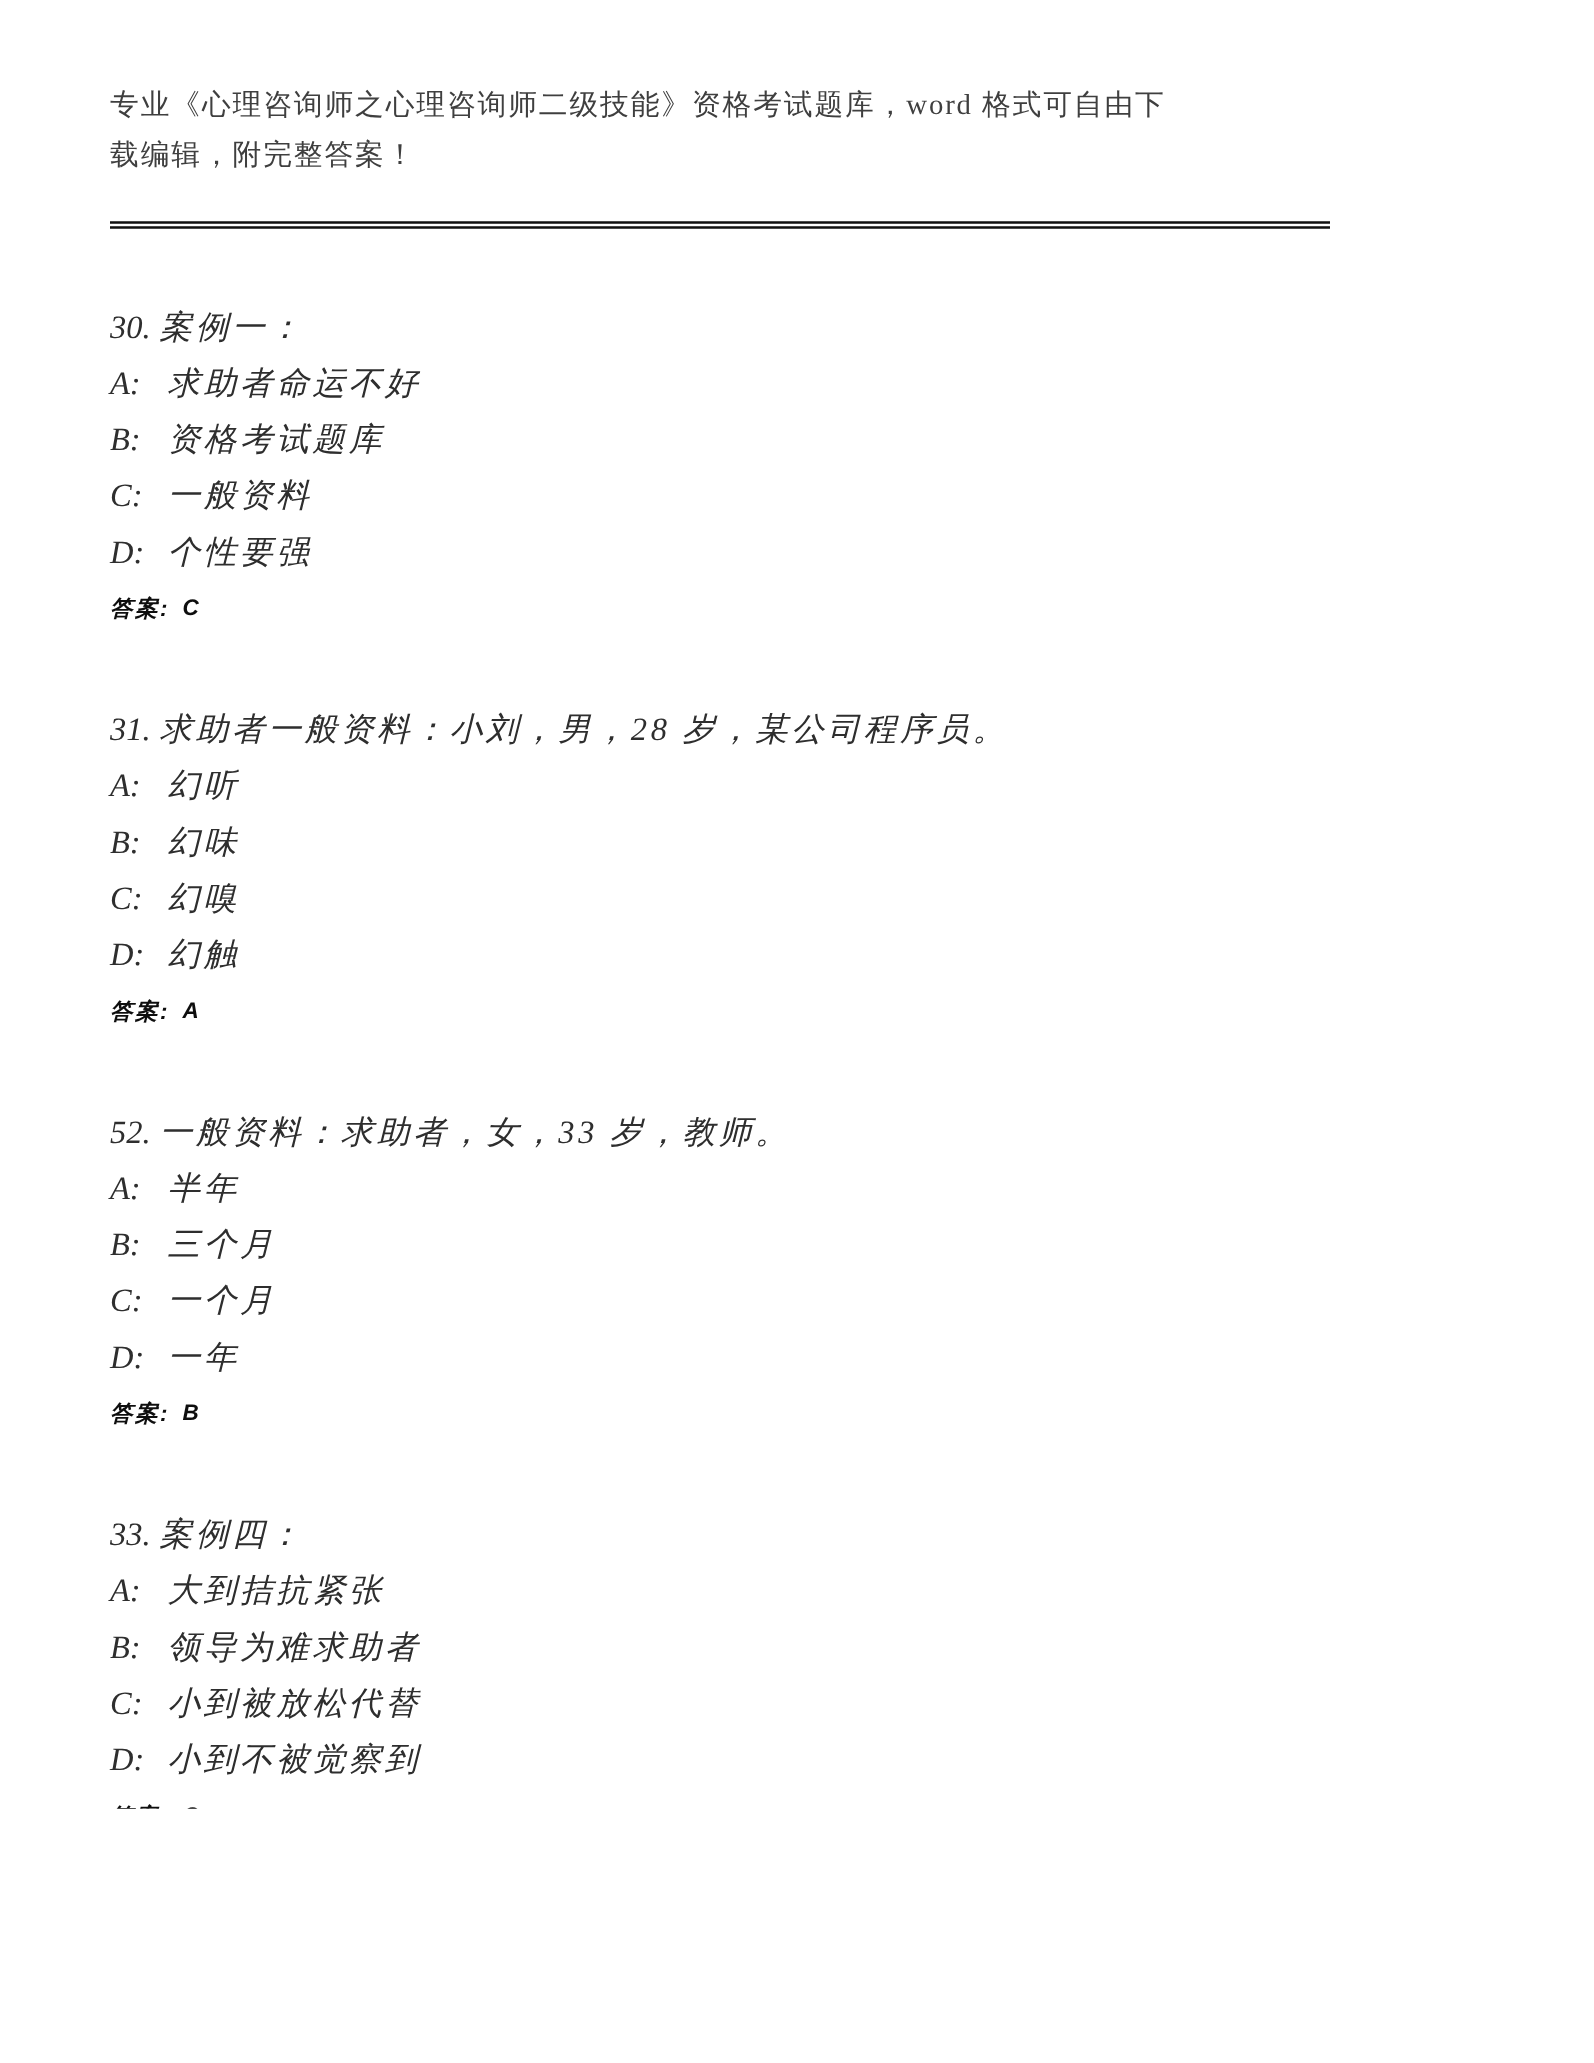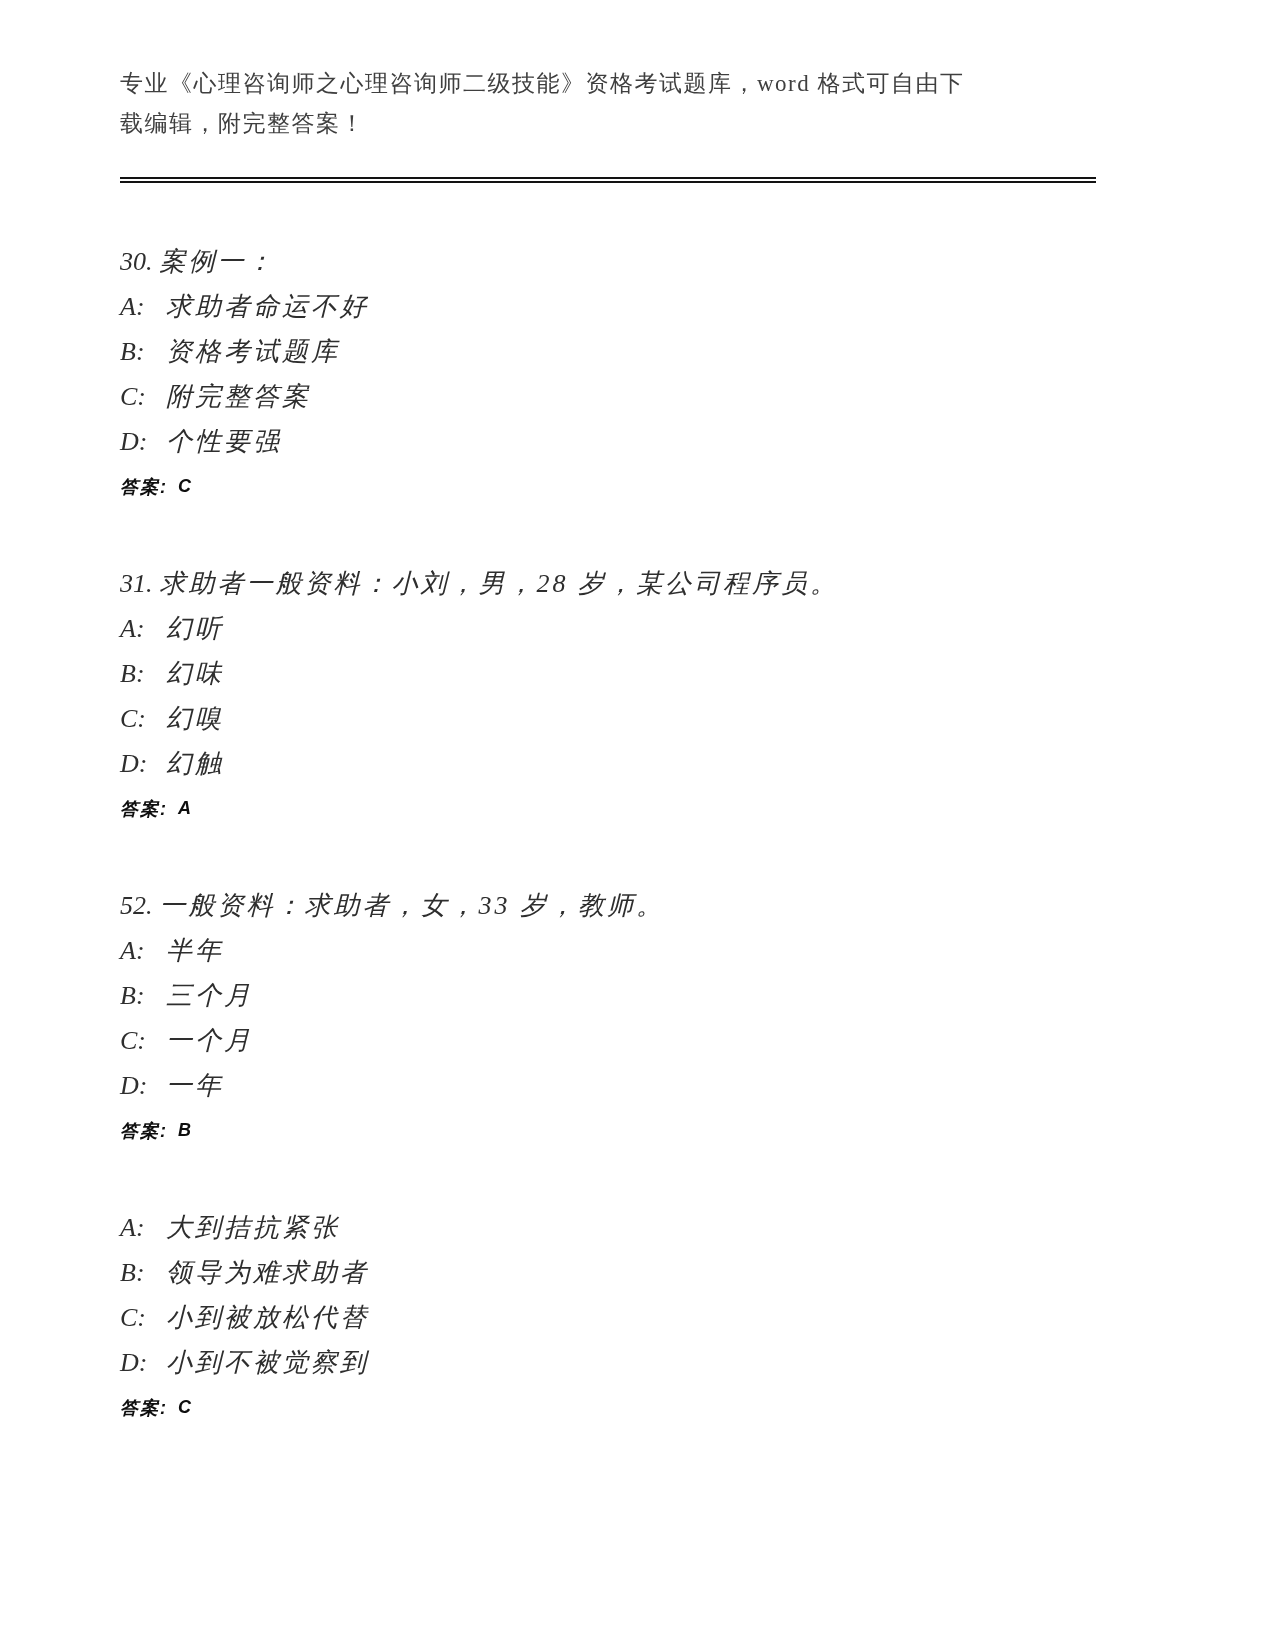--- a/index.html
+++ b/index.html
@@ -6,21 +6,21 @@
   html, body {
     width: 1275px;
     height: 1650px;
     background: #ffffff;
     font-family: "Liberation Serif", "DejaVu Serif", serif;
   }
   .page {
     position: relative;
     width: 1275px;
     height: 1447px;
-    padding-left: 120px;
+    padding-left: 88px;
     overflow: hidden;
   }
   
   .notice {
     width: 852px;
     padding-top: 64px;
     font-size: 23px;
     line-height: 40px;
     letter-spacing: 1.5px;
     color: #3f3f3f;
@@ -85,21 +85,21 @@
       <div class="line option">
         <span class="opt-label">A:</span>
         <span class="opt-text">求助者命运不好</span>
       </div>
       <div class="line option">
         <span class="opt-label">B:</span>
         <span class="opt-text">资格考试题库</span>
       </div>
       <div class="line option">
         <span class="opt-label">C:</span>
-        <span class="opt-text">附完整答案</span>
+        <span class="opt-text">一般资料</span>
       </div>
       <div class="line option">
         <span class="opt-label">D:</span>
         <span class="opt-text">个性要强</span>
       </div>
       <div class="line answer">
         <span class="answer-label">答案:</span>
         <span class="answer-value">C</span>
       </div>
     </section>
@@ -152,20 +152,24 @@
         <span class="opt-label">D:</span>
         <span class="opt-text">一年</span>
       </div>
       <div class="line answer">
         <span class="answer-label">答案:</span>
         <span class="answer-value">B</span>
       </div>
     </section>
 
     <section class="question">
+      <div class="line stem">
+        <span class="qnum">33.</span>
+        <span class="qtext">案例四：</span>
+      </div>
       <div class="line option">
         <span class="opt-label">A:</span>
         <span class="opt-text">大到拮抗紧张</span>
       </div>
       <div class="line option">
         <span class="opt-label">B:</span>
         <span class="opt-text">领导为难求助者</span>
       </div>
       <div class="line option">
         <span class="opt-label">C:</span>

